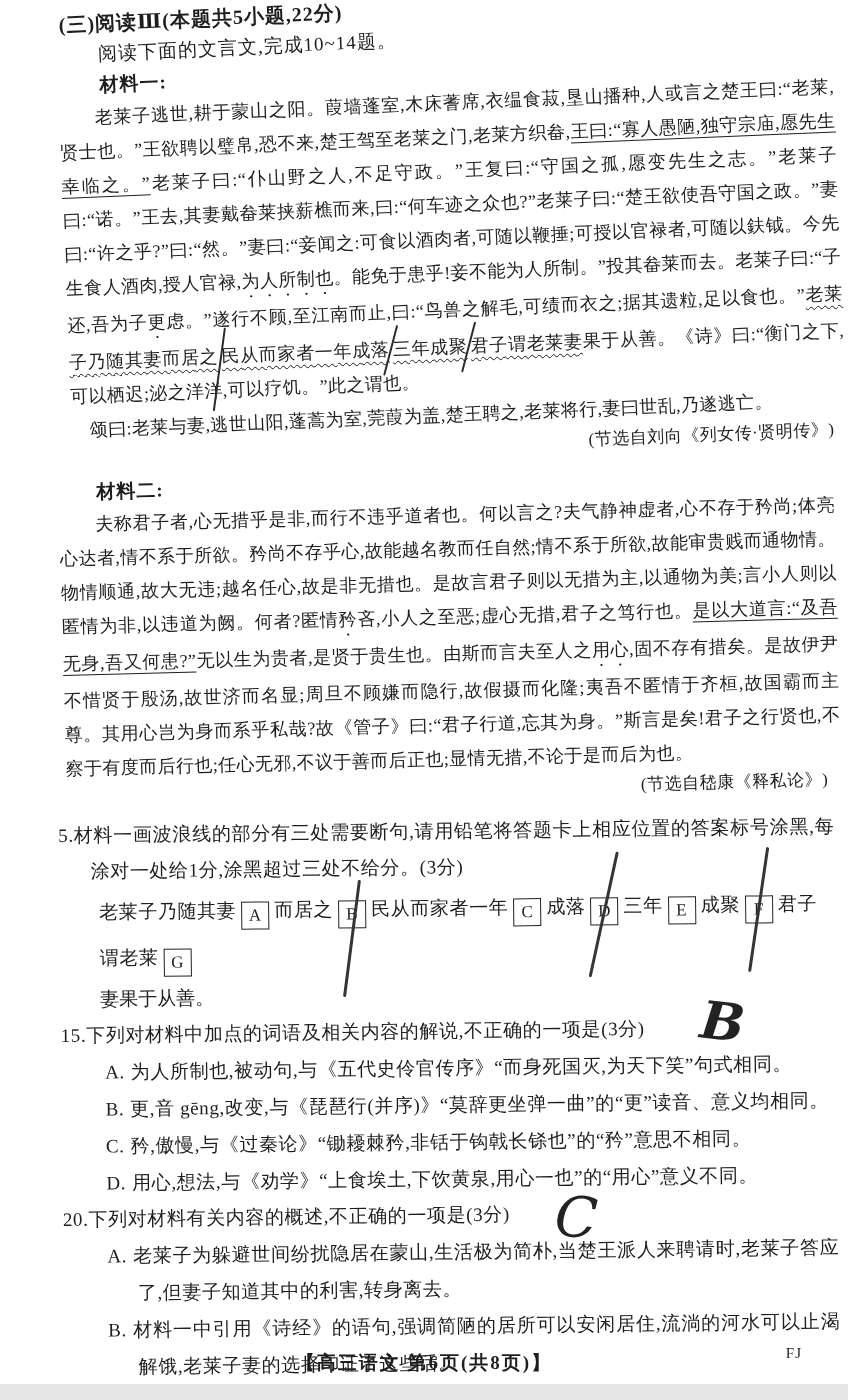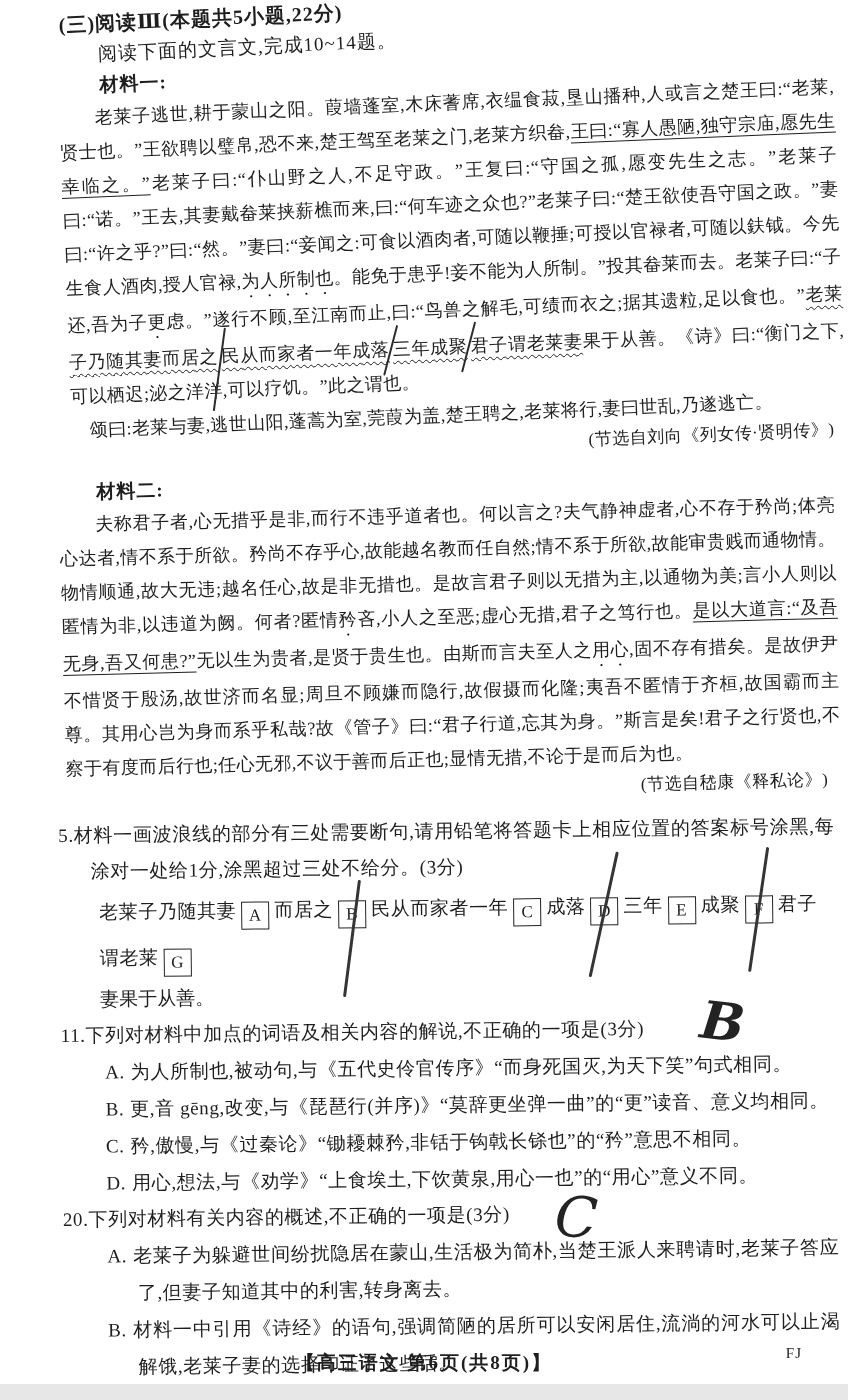--- a/index.html
+++ b/index.html
@@ -106,21 +106,21 @@
       <p class="body para-indent"><span>夫称君子者,心无措乎是非,而行不违乎道者也。何以言之?夫气静神虚者,心不存于矜尚;体亮心达者,情不系于所欲。矜尚不存乎心,故能越名教而任自然;情不系于所欲,故能审贵贱而通物情。物情顺通,故大无违;越名任心,故是非无措也。是故言君子则以无措为主,以通物为美;言小人则以匿情为非,以违道为阙。何者?匿情</span><span class="dot">矜</span><span>吝,小人之至恶;虚心无措,君子之笃行也。</span><span class="u">是以大道言:“及吾无身,吾又何患?”</span><span>无以生为贵者,是贤于贵生也。由斯而言夫至人之</span><span class="dot">用心</span><span>,固不存有措矣。是故伊尹不惜贤于殷汤,故世济而名显;周旦不顾嫌而隐行,故假摄而化隆;夷吾不匿情于齐桓,故国霸而主尊。其用心岂为身而系乎私哉?故《管子》曰:“君子行道,忘其为身。”斯言是矣!君子之行贤也,不察于有度而后行也;任心无邪,不议于善而后正也;显情无措,不论于是而后为也。</span></p>
       <p class="source">(节选自嵇康《释私论》)</p>
     </div>
 
     <div class="blk rot-q mt4">
 
       <p class="q-stem"><span>5.</span><span>材料一画波浪线的部分有三处需要断句,请用铅笔将答题卡上相应位置的答案标号涂黑,每涂对一处给1分,涂黑超过三处不给分。(3分)</span></p>
       <p class="seg-line"><span>老莱子乃随其妻</span><span class="seg-box"><span>A</span></span><span>而居之</span><span class="seg-box"><span>B</span><span class="pen-stroke st-b"></span></span><span>民从而家者一年</span><span class="seg-box"><span>C</span></span><span>成落</span><span class="seg-box"><span>D</span><span class="pen-stroke st-d"></span></span><span>三年</span><span class="seg-box"><span>E</span></span><span>成聚</span><span class="seg-box"><span>F</span><span class="pen-stroke st-f"></span></span><span>君子谓老莱</span><span class="seg-box"><span>G</span></span></p>
       <p class="seg-tail">妻果于从善。</p>
 
-      <p class="q-stem"><span>11.</span><span>下列对材料中加点的词语及相关内容的解说,不正确的一项是(3分)</span><span class="hand hand-b">B</span></p>
+      <p class="q-stem"><span>15.</span><span>下列对材料中加点的词语及相关内容的解说,不正确的一项是(3分)</span><span class="hand hand-b">B</span></p>
       <p class="opt"><span class="opt-label">A.</span><span>为人所制也,被动句,与《五代史伶官传序》“而身死国灭,为天下笑”句式相同。</span></p>
       <p class="opt"><span class="opt-label">B.</span><span>更,音 gēng,改变,与《琵琶行(并序)》“莫辞更坐弹一曲”的“更”读音、意义均相同。</span></p>
       <p class="opt"><span class="opt-label">C.</span><span>矜,傲慢,与《过秦论》“锄耰棘矜,非铦于钩戟长铩也”的“矜”意思不相同。</span></p>
       <p class="opt"><span class="opt-label">D.</span><span>用心,想法,与《劝学》“上食埃土,下饮黄泉,用心一也”的“用心”意义不同。</span></p>
 
       <p class="q-stem"><span>20.</span><span>下列对材料有关内容的概述,不正确的一项是(3分)</span><span class="hand hand-c">C</span></p>
       <p class="opt"><span class="opt-label">A.</span><span>老莱子为躲避世间纷扰隐居在蒙山,生活极为简朴,当楚王派人来聘请时,老莱子答应了,但妻子知道其中的利害,转身离去。</span></p>
       <p class="opt"><span class="opt-label">B.</span><span>材料一中引用《诗经》的语句,强调简陋的居所可以安闲居住,流淌的河水可以止渴解饿,老莱子妻的选择印证了这些话。</span></p>
     </div>
   </div>

